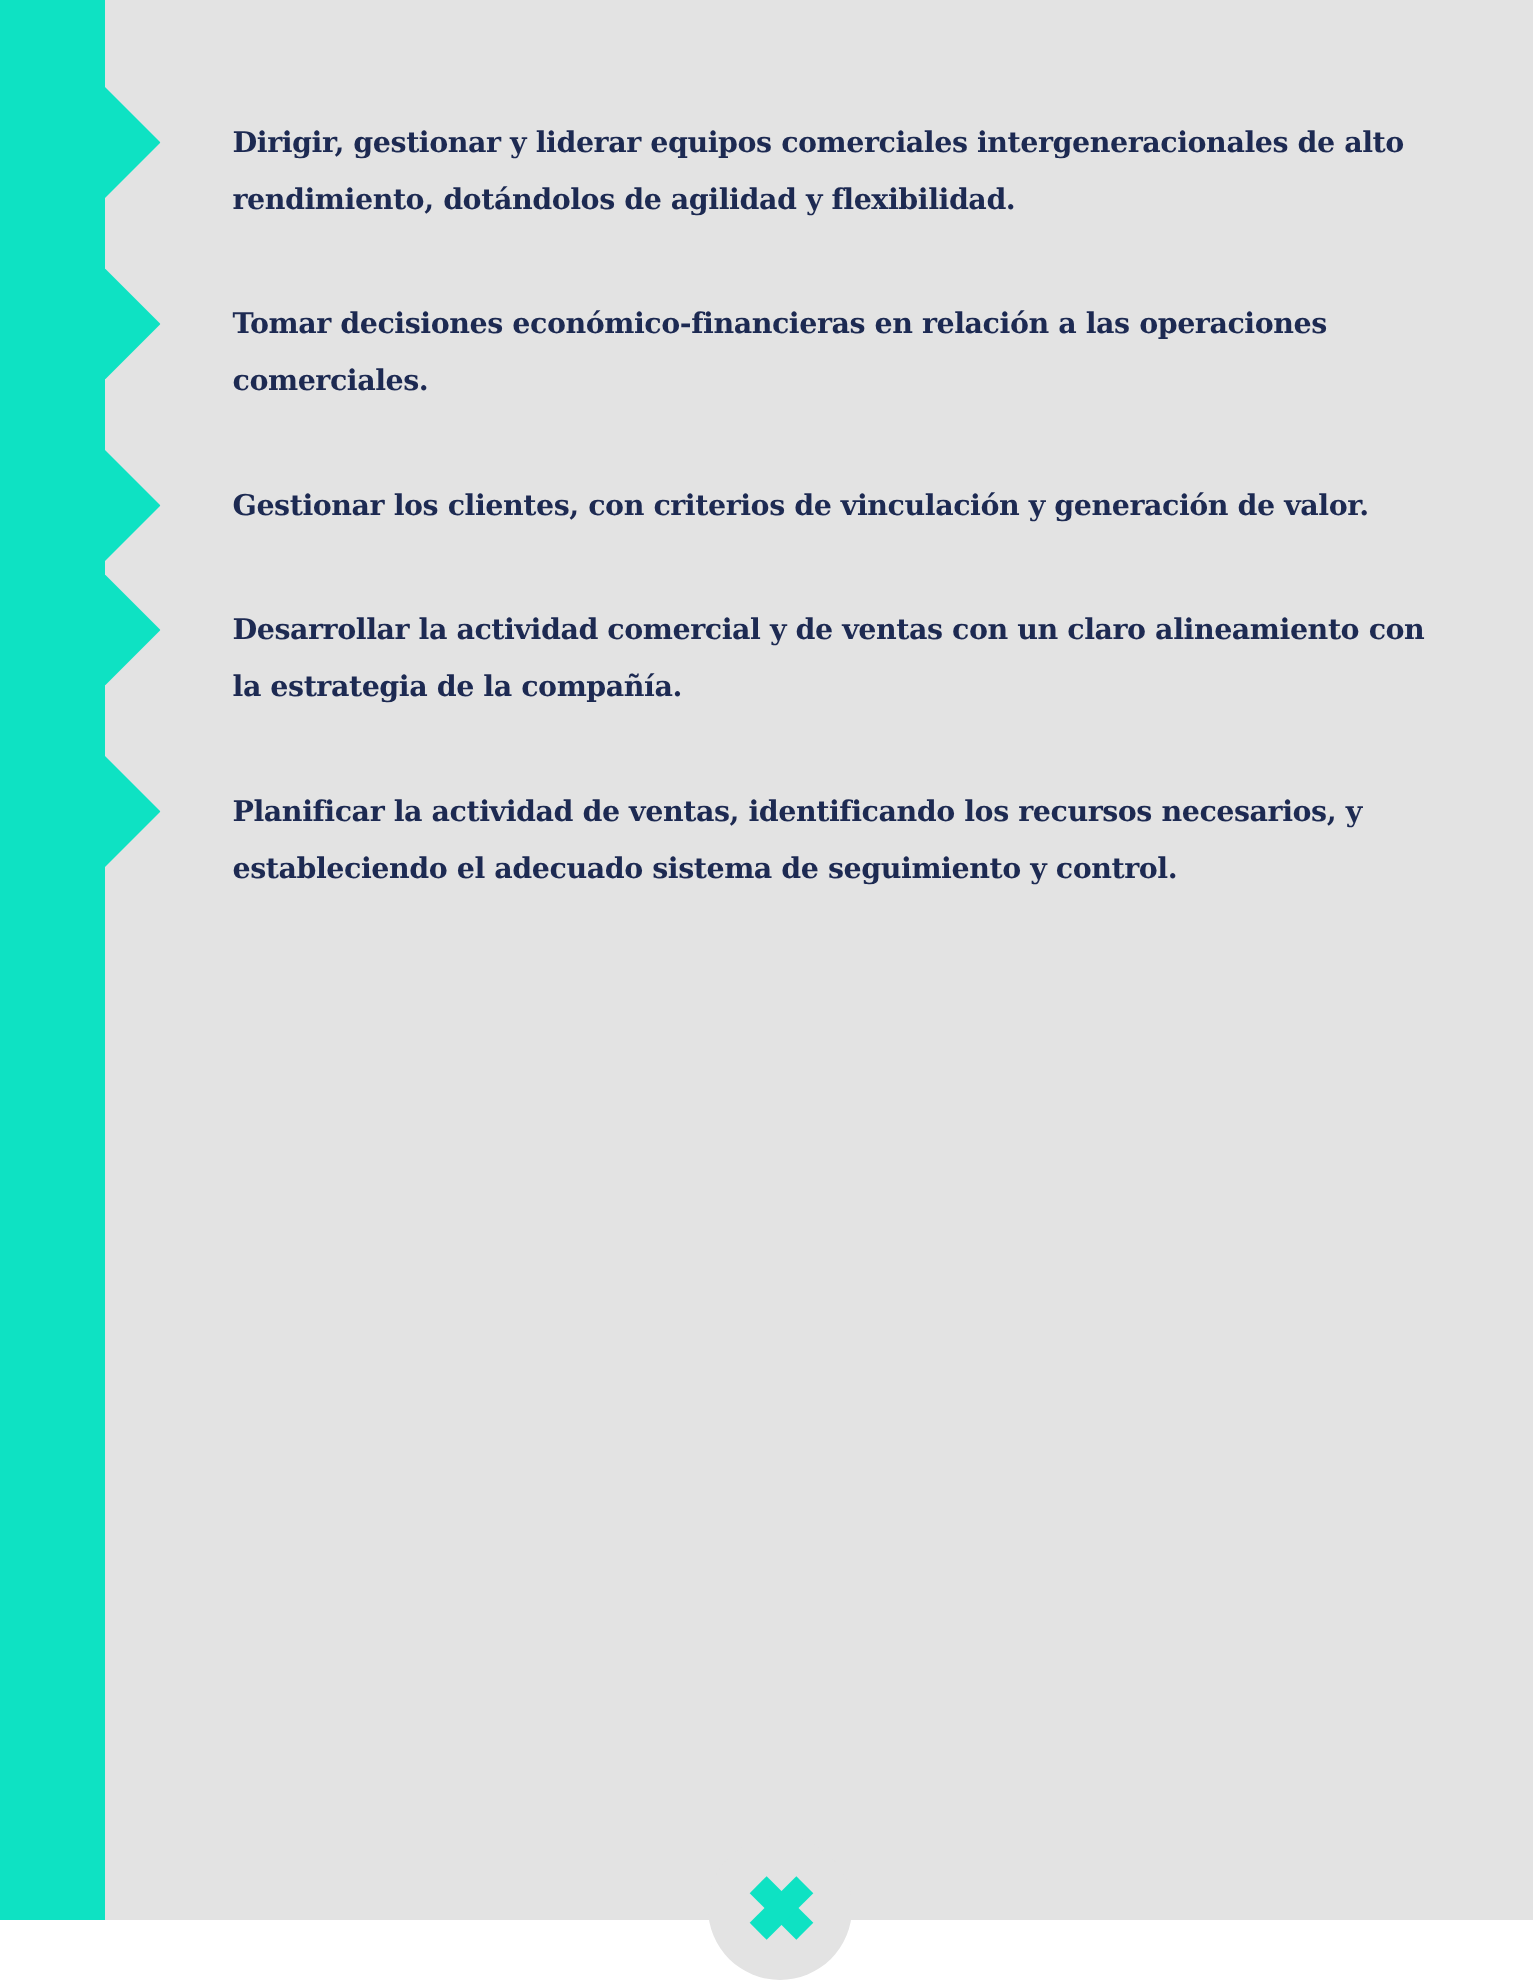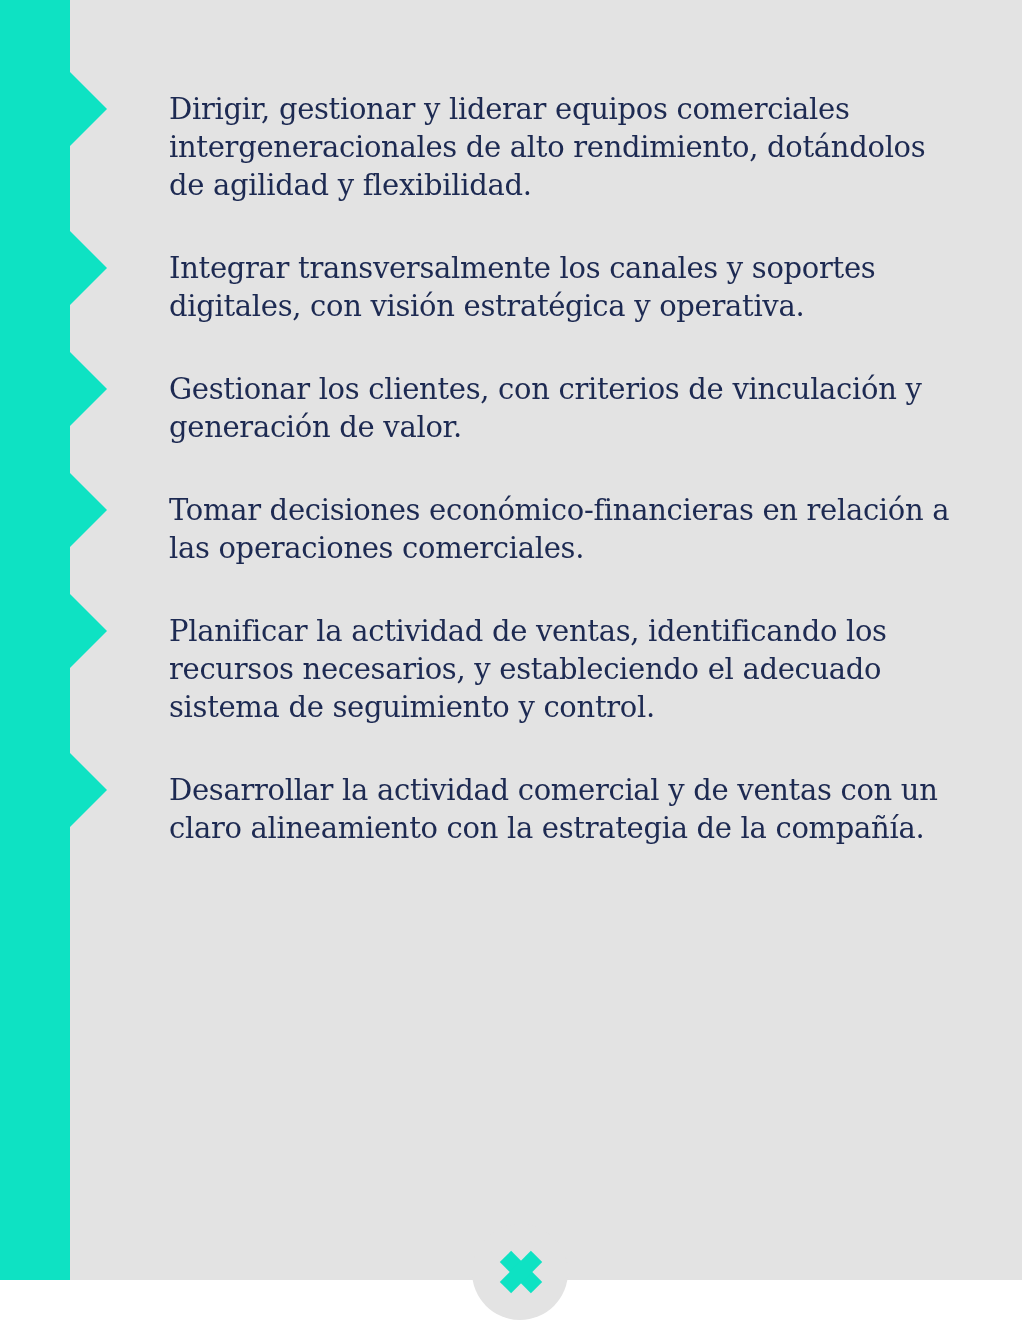--- a/index.html
+++ b/index.html
@@ -37,24 +37,24 @@
     left: 155px;
     top: 76px;
     width: 812px;
   }
   .item {
     position: relative;
     margin: 0 0 45px 0;
   }
   .item:last-child { margin-bottom: 0; }
   .item-text {
-    margin: 14px;
-    font-size: 29px;
+    margin: 0;
+    font-size: 19px;
     line-height: 38px;
-    font-weight: normal;
+    font-weight: bold;
     letter-spacing: -0.3px;
     color: var(--text);
   }
   .chevron {
     position: absolute;
     left: -85px;
     top: -18px;
     width: 37px;
     height: 74px;
     background: var(--accent);
@@ -102,37 +102,33 @@
   <div class="panel"></div>
   <div class="stripe"></div>
 
   <div class="list">
     <div class="item">
       <span class="chevron"></span>
       <p class="item-text">Dirigir, gestionar y liderar equipos comerciales intergeneracionales de alto rendimiento, dotándolos de agilidad y flexibilidad.</p>
     </div>
     <div class="item">
       <span class="chevron"></span>
-      <p class="item-text">Integrar transversalmente los canales y soportes digitales, con visión estratégica y operativa.</p>
+      <p class="item-text">Tomar decisiones económico-financieras en relación a las operaciones comerciales.</p>
     </div>
     <div class="item">
       <span class="chevron"></span>
       <p class="item-text">Gestionar los clientes, con criterios de vinculación y generación de valor.</p>
     </div>
     <div class="item">
       <span class="chevron"></span>
-      <p class="item-text">Tomar decisiones económico-financieras en relación a las operaciones comerciales.</p>
+      <p class="item-text">Desarrollar la actividad comercial y de ventas con un claro alineamiento con la estrategia de la compañía.</p>
     </div>
     <div class="item">
       <span class="chevron"></span>
       <p class="item-text">Planificar la actividad de ventas, identificando los recursos necesarios, y estableciendo el adecuado sistema de seguimiento y control.</p>
-    </div>
-    <div class="item">
-      <span class="chevron"></span>
-      <p class="item-text">Desarrollar la actividad comercial y de ventas con un claro alineamiento con la estrategia de la compañía.</p>
     </div>
   </div>
 
   <div class="footer-circle"></div>
   <button class="close-button">
     <span class="close-icon">
       <span class="xbar b1"></span>
       <span class="xbar b2"></span>
     </span>
   </button>

